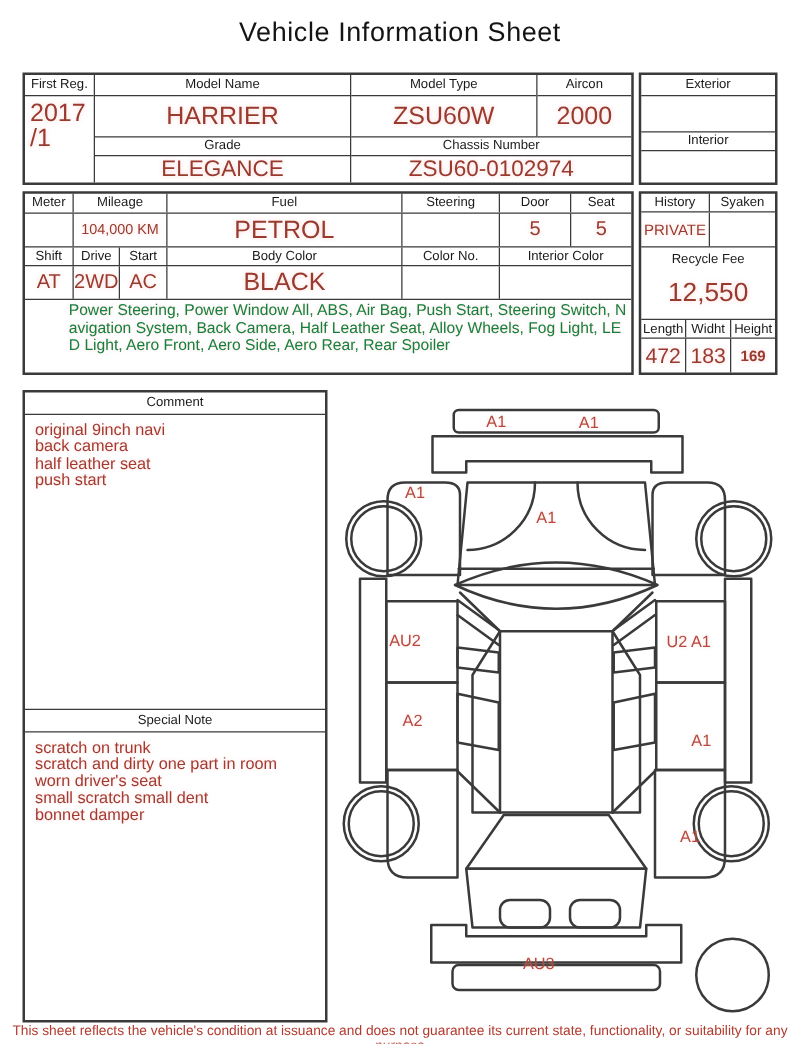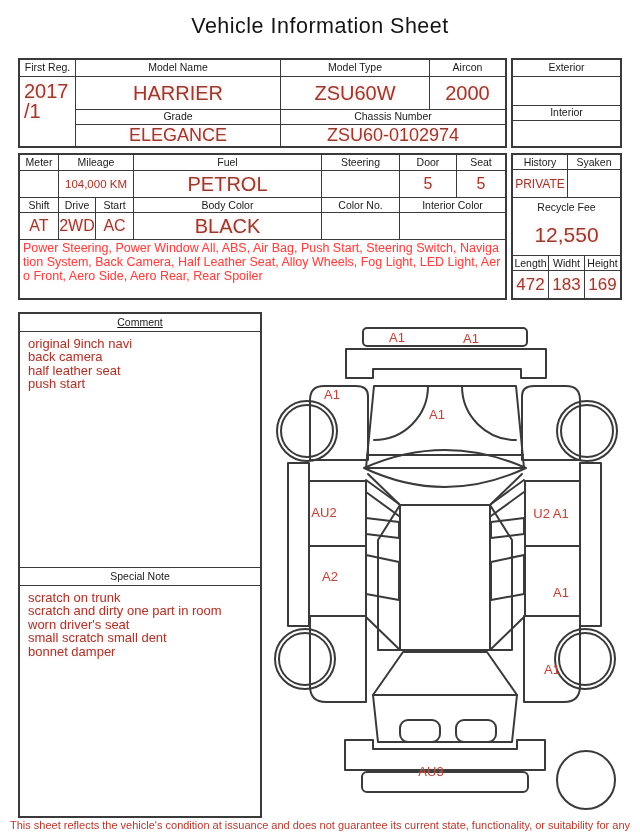--- a/index.html
+++ b/index.html
@@ -10,21 +10,21 @@
   .bb{border-bottom:1px solid #3a3a3a;}
   .br{border-right:1px solid #3a3a3a;}
   .val{color:#993a2e;text-align:center;text-shadow:0 0 4px rgba(255,150,150,.4);}
   .cc{display:flex;align-items:center;justify-content:center;}
   .col{display:flex;flex-direction:column;box-sizing:border-box;}
   .row{display:flex;box-sizing:border-box;}
   .cell{box-sizing:border-box;overflow:hidden;}
   #title{top:14px;left:0;width:100%;text-align:center;font-size:21.5px;color:#141414;letter-spacing:.5px;}
   #footer{top:819px;left:0;width:100%;text-align:center;font-size:11px;color:#b23a2e;}
   .redtext{color:#a33a2f;font-size:13px;line-height:13.4px;text-shadow:0 0 3px rgba(255,160,160,.35);}
-  .eqtext{color:#ef4444;font-size:12.5px;line-height:14px;padding:1px 3px;word-break:break-all;text-shadow:0 0 3px rgba(255,160,160,.35);}
+  .eqtext{color:#15803d;font-size:12.5px;line-height:14px;padding:1px 3px;word-break:break-all;text-shadow:0 0 3px rgba(255,160,160,.35);margin-left:32px;}
   .dlabel{position:absolute;transform:translate(-50%,-50%);color:#b5493d;font-size:13px;white-space:nowrap;text-shadow:0 0 3px rgba(255,170,170,.4);}
   svg .ln{fill:none;stroke:#3a3a3a;stroke-width:2;stroke-linejoin:round;stroke-linecap:round;}
 </style>
 </head>
 <body>
 
 <div id="title" class="abs">Vehicle Information Sheet</div>
 
 <div class="abs outerbox row" style="left:18px;top:58px;width:489px;height:90px;">
   <div class="col br" style="width:56px;">
@@ -154,28 +154,28 @@
     <div class="hdr cell" style="flex:1;line-height:14px;">Height</div>
   </div>
   <div class="row" style="height:27px;">
     <div class="br cell cc" style="width:36px;">
         <span class="val" style="font-size:17px;">472</span>
       </div>
     <div class="br cell cc" style="width:36px;">
         <span class="val" style="font-size:17px;">183</span>
       </div>
     <div class="cell cc" style="flex:1;">
-        <span class="val" style="font-size:17px;">169</span>
+        <span class="val" style="font-size:12px;font-weight:bold;">169</span>
       </div>
   </div>
 </div>
 
 <div class="abs outerbox col" style="left:18px;top:312px;width:244px;height:506px;">
   <div class="col" style="height:253px;">
-    <div class="hdr bb" style="height:17px;line-height:16px;text-decoration:underline;">Comment</div>
+    <div class="hdr bb" style="height:17px;line-height:16px;">Comment</div>
     <div style="padding:5px 8px;">
       <div class="redtext">original 9inch navi</div>
       <div class="redtext">back camera</div>
       <div class="redtext">half leather seat</div>
       <div class="redtext">push start</div>
     </div>
   </div>
   <div class="col" style="flex:1;border-top:1px solid #3a3a3a;">
     <div class="hdr bb" style="height:17px;line-height:16px;">Special Note</div>
     <div style="padding:5px 8px;">

